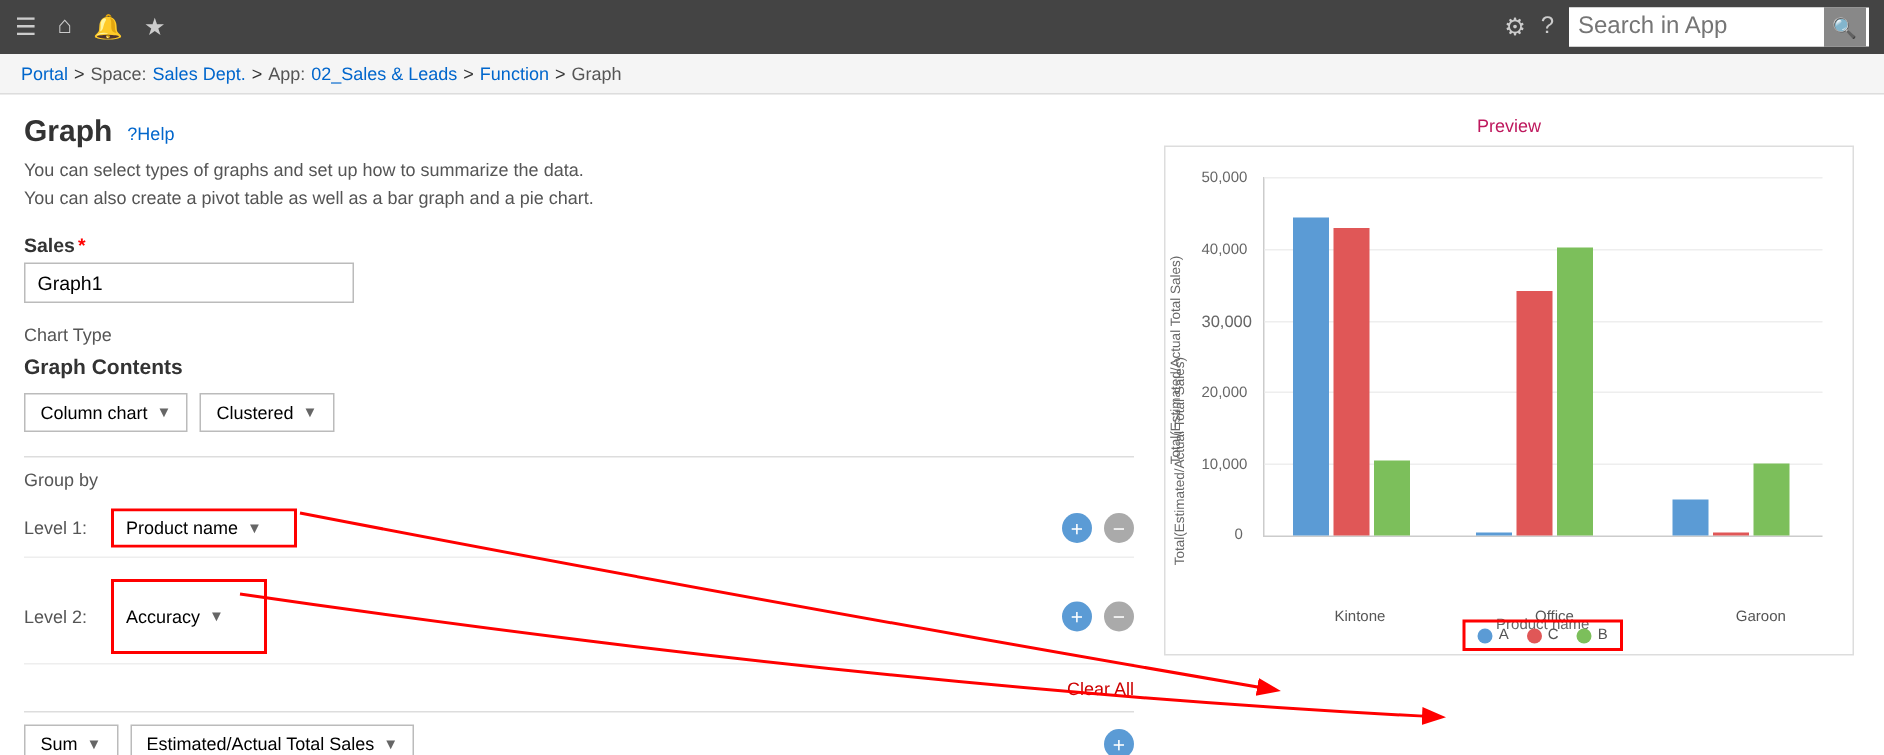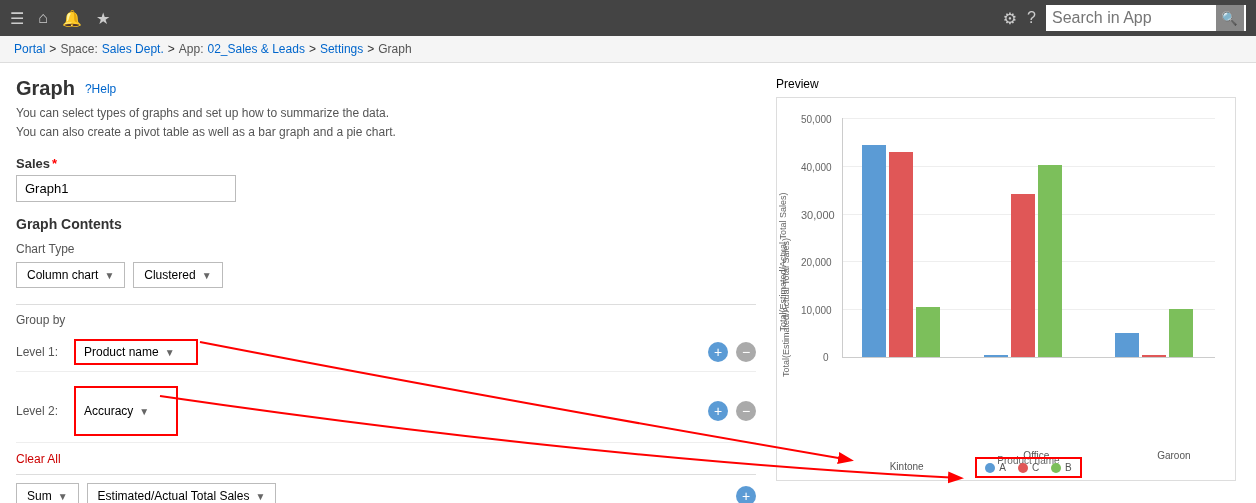--- a/index.html
+++ b/index.html
@@ -41,21 +41,21 @@
 
 <div style="background:#f5f5f5;padding:6px 14px;font-size:12px;border-bottom:1px solid #ddd;display:flex;align-items:center;gap:4px;">
   <a href="#" style="color:#0066cc;text-decoration:none;">Portal</a>
   <span>&gt;</span>
   <span style="color:#555;">Space:</span>
   <a href="#" style="color:#0066cc;text-decoration:none;">Sales Dept.</a>
   <span>&gt;</span>
   <span style="color:#555;">App:</span>
   <a href="#" style="color:#0066cc;text-decoration:none;">02_Sales &amp; Leads</a>
   <span>&gt;</span>
-  <a href="#" style="color:#0066cc;text-decoration:none;">Settings</a>
+  <a href="#" style="color:#0066cc;text-decoration:none;">Function</a>
   <span>&gt;</span>
   <span style="color:#555;">Graph</span>
 </div>
 
 <div style="padding:14px 16px;display:flex;gap:20px;">
 
   <div style="flex:1;max-width:740px;">
 
     <div style="display:flex;align-items:center;gap:10px;margin-bottom:4px;">
       <h1 style="font-size:20px;font-weight:bold;">Graph</h1>
@@ -65,23 +65,23 @@
     <p style="font-size:12px;color:#555;line-height:1.6;margin-bottom:14px;">You can also create a pivot table as well as a bar graph and a pie chart.</p>
 
     <div style="margin-bottom:14px;">
       <div style="font-size:13px;font-weight:bold;margin-bottom:4px;">
         <span>Sales</span><span style="color:red;margin-left:2px;">*</span>
       </div>
       <input type="text" style="border: 1px solid rgb(187, 187, 187); padding: 5px 8px; width: 220px; font-size: 13px; outline: none;" value="Graph1">
     </div>
 
     <div>
+      <div style="font-size:12px;color:#555;margin-bottom:6px;">Chart Type</div>
+
       <div style="font-size:14px;font-weight:bold;margin-bottom:10px;">Graph Contents</div>
-
-      <div style="font-size:12px;color:#555;margin-bottom:6px;">Chart Type</div>
       <div style="display:flex;align-items:flex-end;gap:8px;margin-bottom:16px;">
         <button style="background:#fff;border:1px solid #bbb;padding:5px 10px;font-size:12px;cursor:pointer;display:flex;align-items:center;gap:6px;">
           <span>Column chart</span>
           <span style="font-size:10px;color:#666;">▼</span>
         </button>
         <button style="background:#fff;border:1px solid #bbb;padding:5px 10px;font-size:12px;cursor:pointer;display:flex;align-items:center;gap:6px;">
           <span>Clustered</span>
           <span style="font-size:10px;color:#666;">▼</span>
         </button>
       </div>
@@ -107,21 +107,21 @@
         <div style="border:2px solid red;display:inline-flex;align-items:center;">
           <button style="background:#fff;border:none;padding:16px 8px;font-size:12px;cursor:pointer;display:flex;align-items:center;gap:6px;min-width:100px;">
             <span>Accuracy</span>
             <span style="font-size:10px;color:#666;">▼</span>
           </button>
         </div>
         <button style="width:20px;height:20px;border-radius:50%;border:none;cursor:pointer;background:#5b9bd5;color:#fff;font-size:14px;display:flex;align-items:center;justify-content:center;margin-left:auto;">+</button>
         <button style="width:20px;height:20px;border-radius:50%;border:none;cursor:pointer;background:#aaa;color:#fff;font-size:14px;display:flex;align-items:center;justify-content:center;">−</button>
       </div>
 
-      <div style="margin-bottom:8px;">
+      <div style="text-align:right;margin-bottom:8px;">
         <a href="#" style="color:#cc0000;font-size:12px;text-decoration:none;">Clear All</a>
       </div>
 
       <hr style="border:none;border-top:1px solid #ddd;margin:8px 0;">
 
       <div style="display:flex;align-items:center;gap:8px;margin-bottom:6px;">
         <button style="background:#fff;border:1px solid #bbb;padding:5px 10px;font-size:12px;cursor:pointer;display:flex;align-items:center;gap:6px;">
           <span>Sum</span>
           <span style="font-size:10px;color:#666;">▼</span>
         </button>
@@ -129,22 +129,22 @@
           <span>Estimated/Actual Total Sales</span>
           <span style="font-size:10px;color:#666;">▼</span>
         </button>
         <button style="width:20px;height:20px;border-radius:50%;border:none;cursor:pointer;background:#5b9bd5;color:#fff;font-size:14px;display:flex;align-items:center;justify-content:center;margin-left:auto;">+</button>
       </div>
 
     </div>
   </div>
 
   <div style="flex:0 0 460px;">
-    <div style="font-size:12px;color:#000000;margin-bottom:6px;">Preview</div>
-    <div style="border:1px solid #ddd;padding:10px;background:#fff;position:relative;height:384px;">
+    <div style="font-size:12px;color:#be185d;margin-bottom:6px;text-align:center;">Preview</div>
+    <div style="border:1px solid #ddd;padding:10px;background:#fff;position:relative;height:340px;">
 
       <div style="position:absolute;left:2px;top:50%;transform:translateY(-50%) rotate(-90deg);font-size:9px;color:#666;white-space:nowrap;transform-origin:center center;writing-mode:vertical-rl;text-orientation:mixed;transform:rotate(180deg);top:140px;left:4px;">Total(Estimated/Actual Total Sales)</div>
 
       <div style="margin-left:55px;margin-right:10px;margin-top:10px;margin-bottom:55px;height:240px;position:relative;border-left:1px solid #ccc;border-bottom:1px solid #ccc;">
 
         <div style="position:absolute;left:0;right:0;top:0%;border-top:1px solid #eee;">
           <span style="position:absolute;left:-42px;font-size:10px;color:#666;transform:translateY(-50%);">50,000</span>
         </div>
         <div style="position:absolute;left:0;right:0;top:20%;border-top:1px solid #eee;">
           <span style="position:absolute;left:-42px;font-size:10px;color:#666;transform:translateY(-50%);">40,000</span>
@@ -175,21 +175,21 @@
         </div>
 
         <div style="position:absolute;bottom:0;left:73%;display:flex;gap:3px;align-items:flex-end;">
           <div style="width:24px;height:24px;background:#5b9bd5;"></div>
           <div style="width:24px;height:2px;background:#e05757;"></div>
           <div style="width:24px;height:48px;background:#7cbf5b;"></div>
         </div>
       </div>
 
       <div style="display:flex;margin-left:55px;margin-right:10px;margin-top:2px;position:absolute;bottom:30px;left:0;right:0;">
-        <div style="font-size:10px;color:#555;text-align:right;position:absolute;left:calc(55px + 5%);transform:translateX(-50%);margin-top:11px;">Kintone</div>
+        <div style="font-size:10px;color:#555;text-align:right;position:absolute;left:calc(55px + 5%);transform:translateX(-50%);">Kintone</div>
         <div style="font-size:10px;color:#555;text-align:center;position:absolute;left:calc(55px + 38%);transform:translateX(-50%);">Office</div>
         <div style="font-size:10px;color:#555;text-align:center;position:absolute;left:calc(55px + 73%);transform:translateX(-50%);">Garoon</div>
       </div>
 
       <div style="font-size:10px;color:#666;text-align:center;position:absolute;bottom:14px;left:55px;right:10px;">Product name</div>
 
       <div style="position:absolute;bottom:2px;left:55px;right:10px;display:flex;justify-content:center;">
         <div style="border:2px solid red;padding:3px 8px;display:inline-flex;gap:12px;align-items:center;">
           <div style="display:flex;align-items:center;gap:4px;font-size:10px;color:#555;">
             <div style="width:10px;height:10px;border-radius:50%;background:#5b9bd5;"></div>

